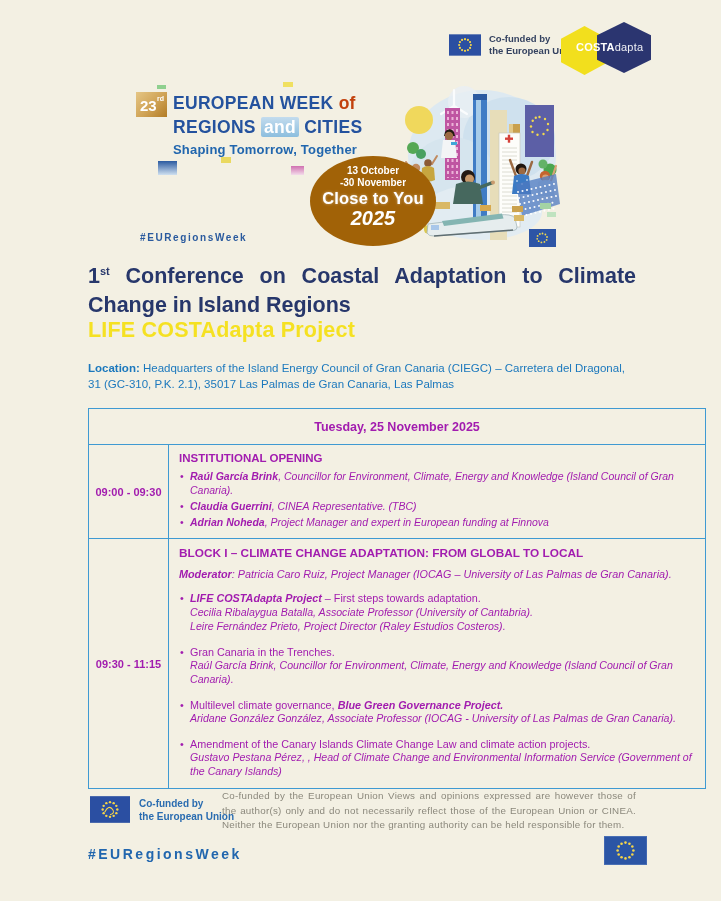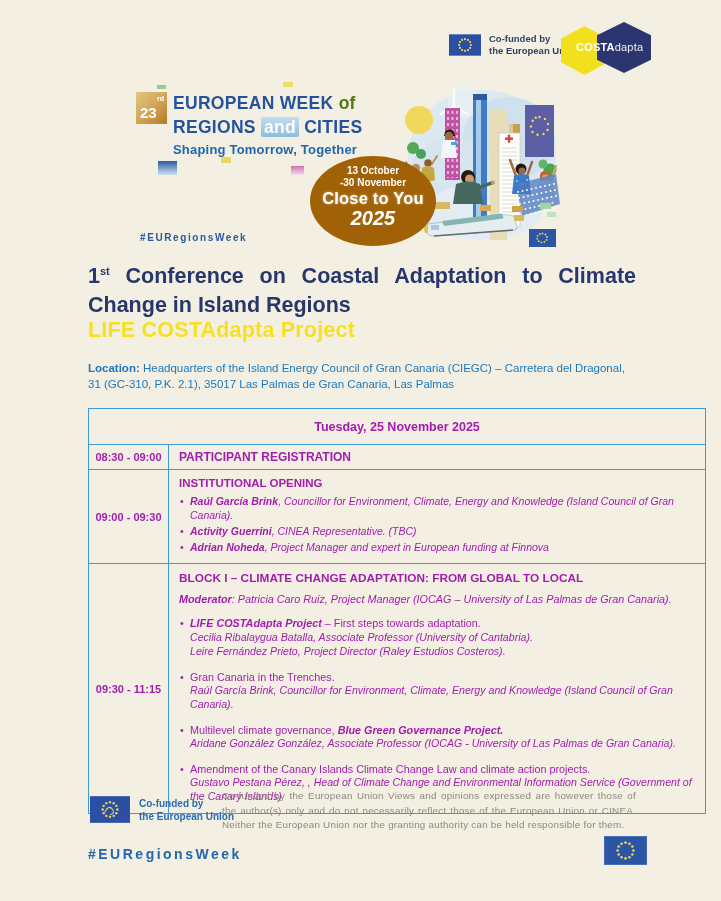--- a/index.html
+++ b/index.html
@@ -19,27 +19,27 @@
   .eu-top-text { font-size:9.5px; font-weight:bold; color:#344260; line-height:1.25; }
 
   .hex { position:absolute; clip-path:polygon(50% 0,100% 26%,100% 74%,50% 100%,0 74%,0 26%); }
   .hex-yellow { left:561px; top:26px; width:47px; height:49px; background:#f2df1d; }
   .hex-navy   { left:597px; top:22px; width:54px; height:51px; background:#2b3570; }
   .costadapta-text { left:576px; top:41px; font-size:11px; color:#ffffff; letter-spacing:.2px; z-index:3; }
   .costadapta-text b { font-weight:800; }
   .costadapta-text span { font-weight:400; opacity:.92; }
 
   
-  .edition-box { left:136px; top:92px; width:31px; height:32px;
+  .edition-box { left:136px; top:92px; width:31px; height:25px;
     background:linear-gradient(135deg,#e5c685 0%,#cfa254 55%,#b27c25 100%); }
   .edition-box .num { position:absolute; left:4px; bottom:3px; color:#fff; font-weight:800; font-size:15px; }
   .edition-box .suf { position:absolute; right:3px; top:3px; color:#fff; font-weight:700; font-size:7px; }
   .logo-line1 { left:173px; top:93px; font-size:17.5px; font-weight:800; color:#24529e; letter-spacing:.3px; }
   .logo-line2 { left:173px; top:117px; font-size:17.5px; font-weight:800; color:#24529e; letter-spacing:.3px; }
-  .w-gold { color:#4d7c0f; }
+  .w-gold { color:#c2410c; }
   .w-and  { color:#ffffff; background:linear-gradient(180deg,#c3dcee,#8cbede); padding:0 3px; border-radius:2px; }
   .tagline { left:173px; top:142px; font-size:13px; font-weight:700; color:#2166ae; letter-spacing:.2px; }
   .hashtag-top { left:140px; top:232px; font-size:10px; font-weight:800; color:#2a5a9e; letter-spacing:1.6px; }
 
   
   .cf { position:absolute; }
   .cf1 { left:157px; top:85px;  width:9px;  height:4px; background:#8fd08f; }
   .cf2 { left:283px; top:82px;  width:10px; height:5px; background:#f0e060; }
   .cf3 { left:158px; top:161px; width:19px; height:14px; background:linear-gradient(180deg,#2b5aa0,#cfe0f0); }
   .cf4 { left:221px; top:157px; width:10px; height:6px; background:#ead960; }
@@ -316,34 +316,28 @@
   <table class="agenda">
     <colgroup>
         <col style="width:80px">
         <col>
       </colgroup>
     <tbody>
       <tr>
         <td class="day-header-cell" colspan="2">Tuesday, 25 November 2025</td>
       </tr>
 
-      <tr class="row-reg">
-        <td class="time-cell">08:30 - 09:00</td>
-        <td class="act-cell">
-          <div class="act-title">PARTICIPANT REGISTRATION</div>
-        </td>
-      </tr>
 
       <tr>
         <td class="time-cell">09:00 - 09:30</td>
         <td class="act-cell">
           <div class="act-title">INSTITUTIONAL OPENING</div>
           <ul class="bullets">
             <li><span class="name">Raúl García Brink</span><span>, Councillor for Environment, Climate, Energy and Knowledge (Island Council of Gran Canaria).</span></li>
-            <li><span class="name">Activity Guerrini</span><span>, CINEA Representative. (TBC)</span></li>
+            <li><span class="name">Claudia Guerrini</span><span>, CINEA Representative. (TBC)</span></li>
             <li><span class="name">Adrian Noheda</span><span>, Project Manager and expert in European funding at Finnova</span></li>
           </ul>
         </td>
       </tr>
 
       <tr>
         <td class="time-cell">09:30 - 11:15</td>
         <td class="act-cell">
           <div class="act-title block-title">BLOCK I – CLIMATE CHANGE ADAPTATION: FROM GLOBAL TO LOCAL</div>
           <div class="mod-line">

